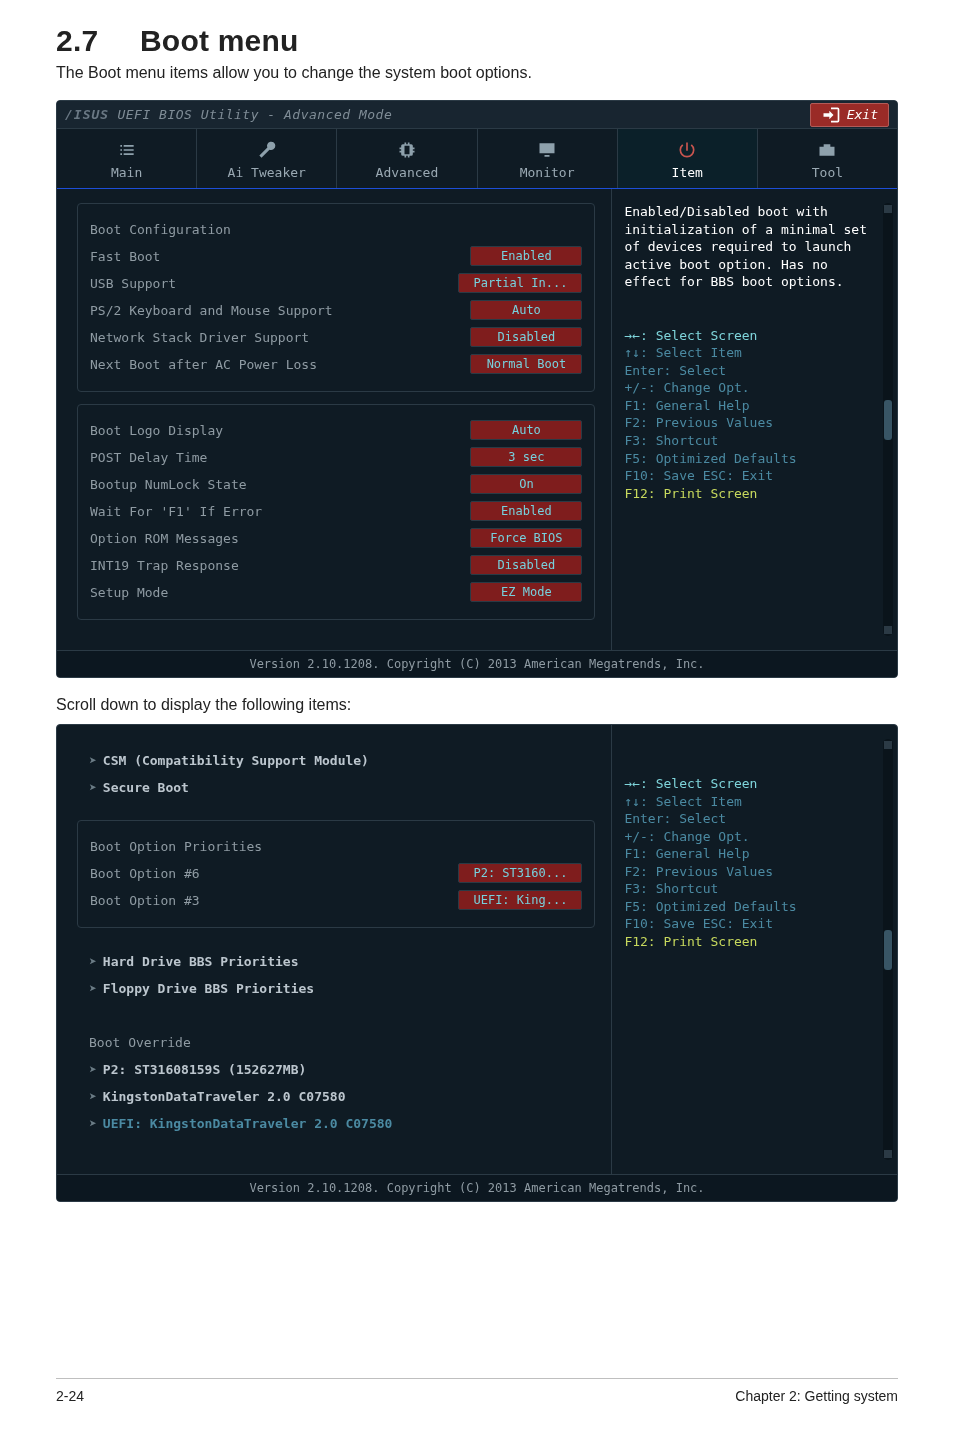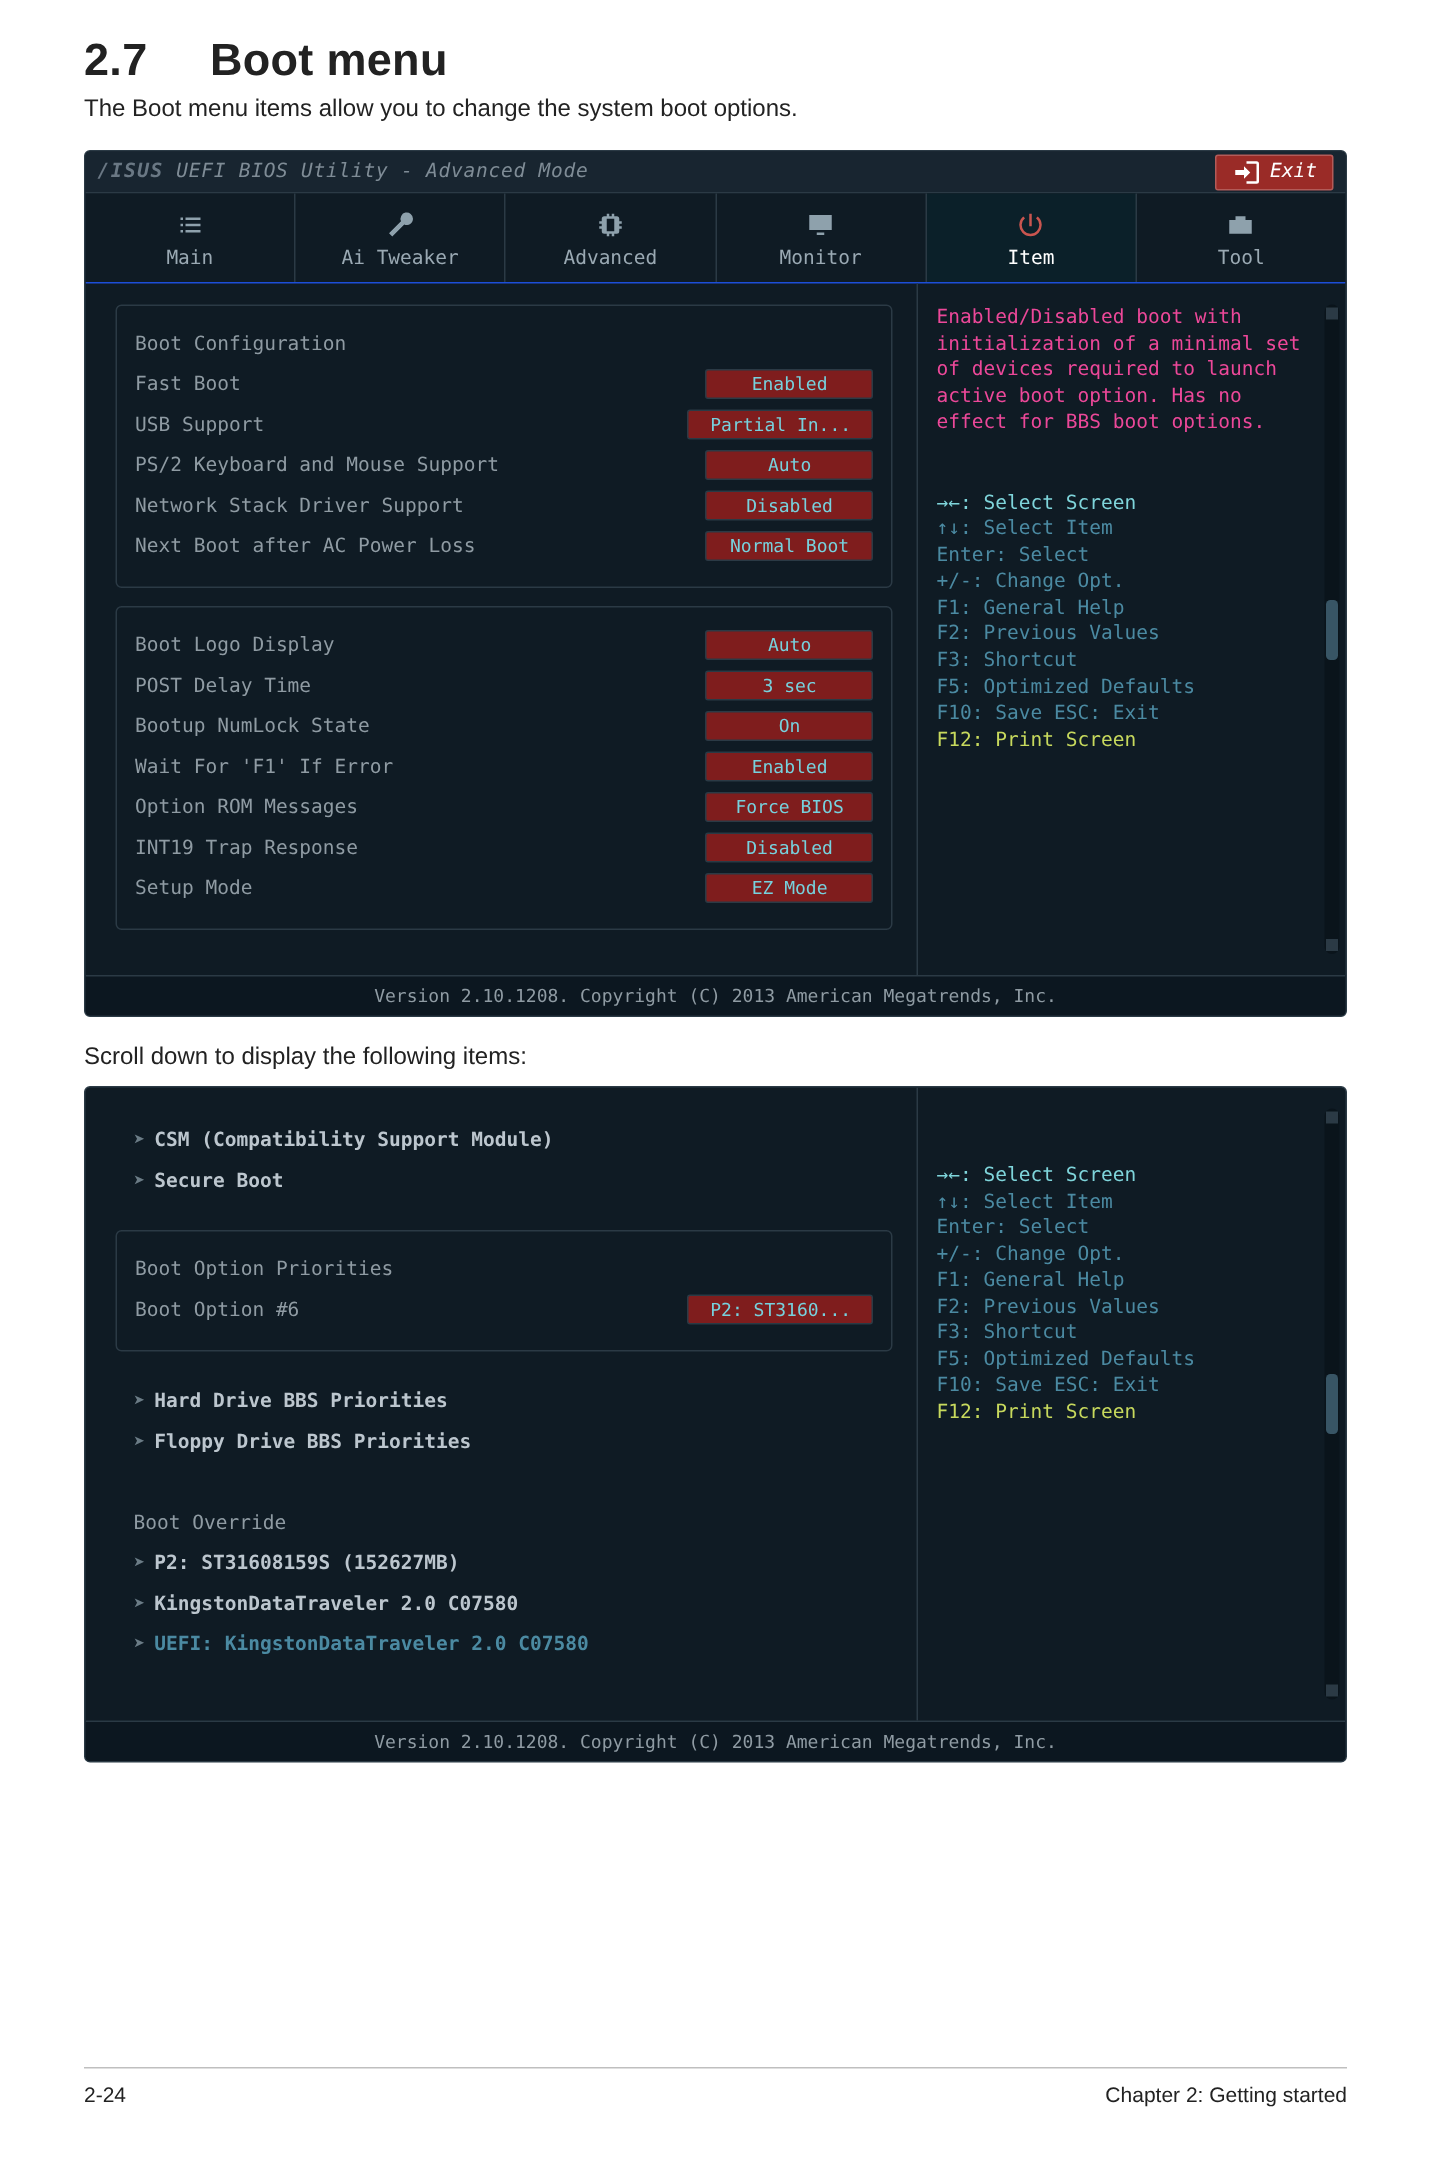--- a/index.html
+++ b/index.html
@@ -38,21 +38,21 @@
   .row .label.ctrl-link { color:#bcc6ce; font-weight:600; }
   .row .label.ctrl-link.blue { color:#4b8aa2; }
   .row .chev { color:#6b7c86; margin-right:6px; font-weight:700; }
 
   .value-box { background: #7f1d1d; border: 1px solid #2b3a45; color:#77d1dd; padding: 2px 14px; min-width: 112px; text-align:center; font-size:12px; border-radius:2px; }
 
   .scrollbar { position:absolute; right:4px; top:14px; bottom:14px; width:10px; background: #0a141b; border-radius: 5px; display:flex; flex-direction:column; align-items:center; justify-content:space-between; padding:2px 0; }
   .scrollbar .arrow { width:8px; height:8px; background:#2b3a45; }
   .scrollbar .thumb { width:8px; flex:0 0 40px; background:#385565; border-radius:3px; margin:4px 0;}
 
-  .right-pane .desc { color:#ec4899; margin-bottom: 36px; line-height: 1.35; }
+  .right-pane .desc { color:#ffffff; margin-bottom: 36px; line-height: 1.35; }
   .right-pane .keys { color:#4b8aa2; line-height: 1.35; }
   .right-pane .keys .em { color:#7fd5db; }
   .right-pane .keys .y  { color:#c7d95d; }
 
   .bios .footer { text-align:center; color:#8f9ba3; font-size:12px; padding:6px 0; background:#0c1720; border-top:1px solid #2b3a45; }
 
   .page-footer { position:absolute; left:56px; right:56px; bottom:34px; display:flex; justify-content:space-between; align-items:flex-end; font-size:14px; color:#222; }
   .page-footer .rule { position:absolute; left:0; right:0; top:-10px; height:1px; background:#bfbfbf; }
 </style>
 </head>
@@ -231,20 +231,24 @@
         </div>
 
         <div class="group">
           <div class="row">
               <span class="label boot-label">Boot Option Priorities</span>
             </div>
           <div class="row">
             <span class="label boot-label">Boot Option #6</span>
             <span class="value-box">P2: ST3160...</span>
           </div>
+          <div class="row">
+            <span class="label boot-label">Boot Option #3</span>
+            <span class="value-box">UEFI: King...</span>
+          </div>
         </div>
 
         <div class="group noborder">
           <div class="row">
             <span class="label ctrl-link"><span class="chev">➤</span><span>Hard Drive BBS Priorities</span></span>
           </div>
           <div class="row">
             <span class="label ctrl-link"><span class="chev">➤</span><span>Floppy Drive BBS Priorities</span></span>
           </div>
         </div>
@@ -285,16 +289,16 @@
           <div class="arrow"></div>
         </div>
       </div>
     </div>
     <div class="footer">Version 2.10.1208. Copyright (C) 2013 American Megatrends, Inc.</div>
   </div>
 
   <div class="page-footer">
     <div class="rule"></div>
     <span>2-24</span>
-    <span>Chapter 2: Getting started</span>
+    <span>Chapter 2: Getting system</span>
   </div>
 
 </div>
 
 </body></html>

